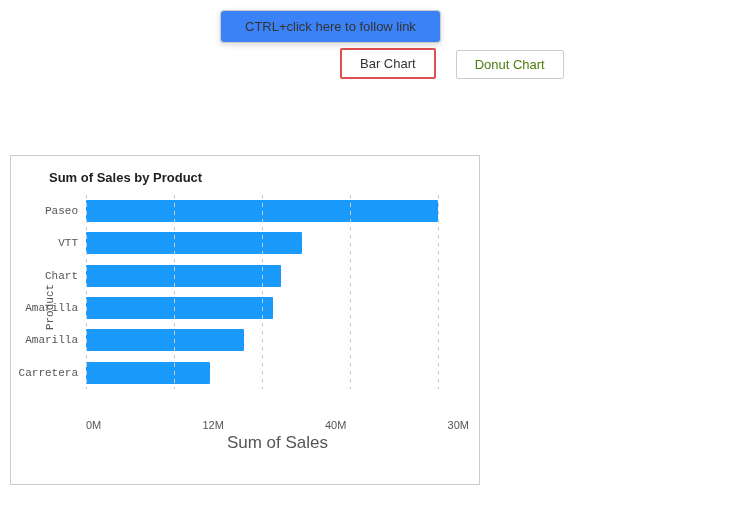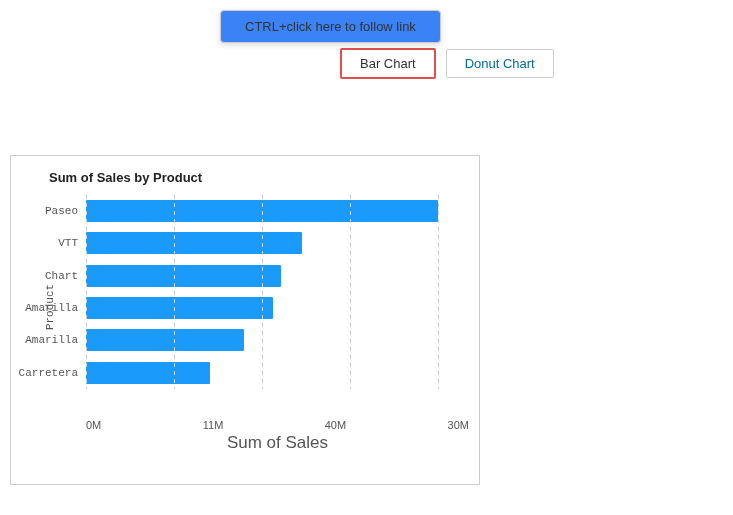--- a/index.html
+++ b/index.html
@@ -27,32 +27,32 @@
       white-space: nowrap;
       z-index: 10;
     }
 
     
     .tabs-row {
       position: absolute;
       top: 48px;
       left: 340px;
       display: flex;
-      gap: 10px;
-      align-items: center;
+      gap: 20px;
+      align-items: flex-end;
     }
 
     .tab-btn {
       padding: 6px 18px;
       font-size: 13px;
       border: 1px solid #ccc;
       background: #fff;
       cursor: pointer;
       border-radius: 2px;
-      color: #0369a1;
+      color: #4d7c0f;
     }
 
     .tab-btn.active {
       border: 2px solid #e05050;
       color: #333;
       font-weight: 400;
     }
 
     
     .ellipsis-btn {
@@ -241,19 +241,19 @@
           </div>
           <div class="bar-row">
             <div class="bar" style="width: 32.4706%;"></div>
           </div>
         </div>
     </div>
   </div>
 
   <div class="x-axis" id="x-axis-ticks">
       <span>0M</span>
-      <span>11M</span>
+      <span>12M</span>
       <span>40M</span>
       <span>30M</span>
     </div>
 
   <div class="x-axis-label">Sum of Sales</div>
 </div>
 
 </body></html>

